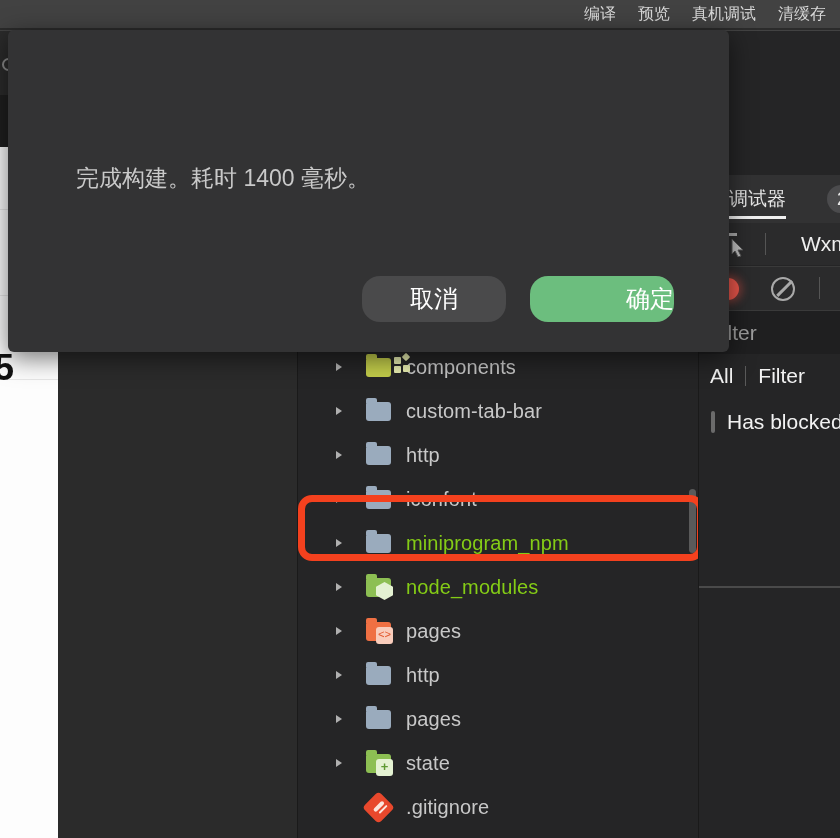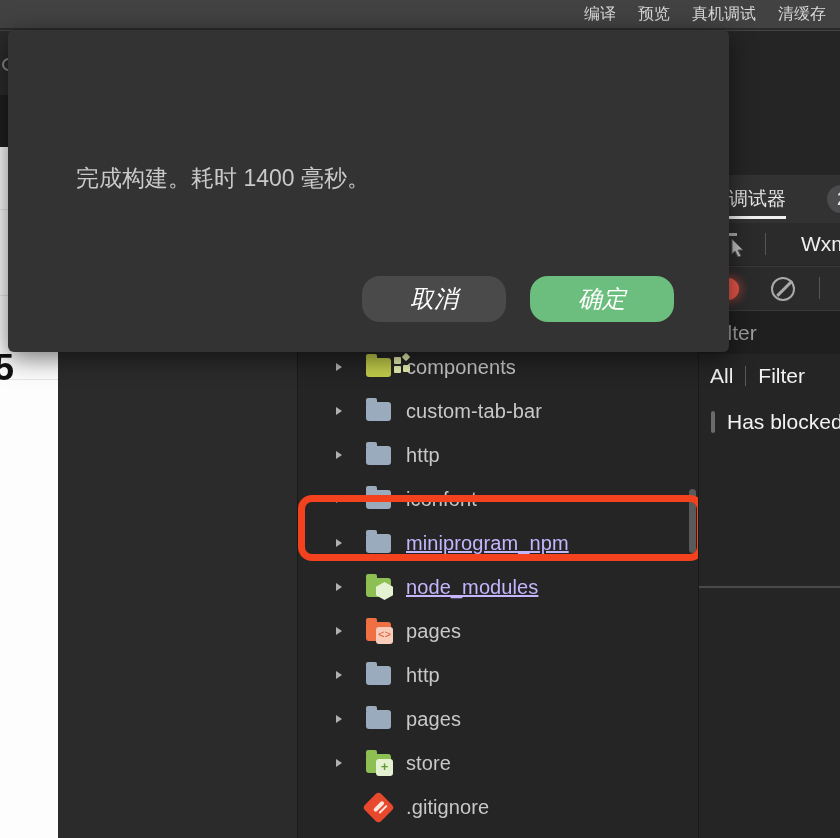--- a/index.html
+++ b/index.html
@@ -95,21 +95,21 @@
     border-bottom: 4.5px solid transparent;
   }
   .tree-row .ficon {
     position: absolute; left: 66px; width: 28px; height: 24px;
   }
   .tree-row .flabel {
     margin-left: 72px;
     color: #c8c8c8; font-size: 20px; letter-spacing: .1px;
     white-space: nowrap;
   }
-  .tree-row.dim .flabel { color: #c4b5fd; text-decoration: underline; }
+  .tree-row.dim .flabel { color: #84cc16; }
 
   
   .folder {
     position: absolute; left: 2px; top: 3px; width: 25px; height: 19px;
     border-radius: 2px 3px 3px 3px;
   }
   .folder::before {
     content: ""; position: absolute; left: 0; top: -4px;
     width: 11px; height: 5px; border-radius: 2px 2px 0 0;
     background: inherit;
@@ -294,24 +294,23 @@
   .dialog .dlg-actions {
     position: absolute; right: 55px; bottom: 30px;
     display: flex; gap: 24px;
   }
   .btn {
     height: 46px; min-width: 144px;
     border-radius: 18px; border: none;
     font-size: 24px; color: #ffffff;
     font-family: "Liberation Sans", "DejaVu Sans", sans-serif;
     cursor: pointer;
-    font-style: italic;
   }
   .btn-cancel  { background: #4a4a4b; }
-  .btn-confirm { background: #6cbe7e; }
+  .btn-confirm { background: #6cbe7e; text-align: right; }
 </style>
 </head>
 <body>
 
 <div id="app">
 
   <div class="sim-white">
     <div class="sim-line" style="top:62px"></div>
     <div class="sim-line" style="top:148px"></div>
     <div class="sim-line" style="top:232px"></div>
@@ -403,21 +402,21 @@
           </span>
           <span class="flabel">pages</span>
         </div>
         <div class="tree-row">
           <span class="twisty"></span>
           <span class="ficon">
             <span class="folder green" style="background:#8dbf53">
               <span class="badge-plus">+</span>
             </span>
           </span>
-          <span class="flabel">store</span>
+          <span class="flabel">state</span>
         </div>
         <div class="tree-row nochev">
           <span class="ficon">
             <span class="git-ico"></span>
           </span>
           <span class="flabel">.gitignore</span>
         </div>
         <div class="tree-row nochev">
           <span class="flabel"></span>
         </div>

